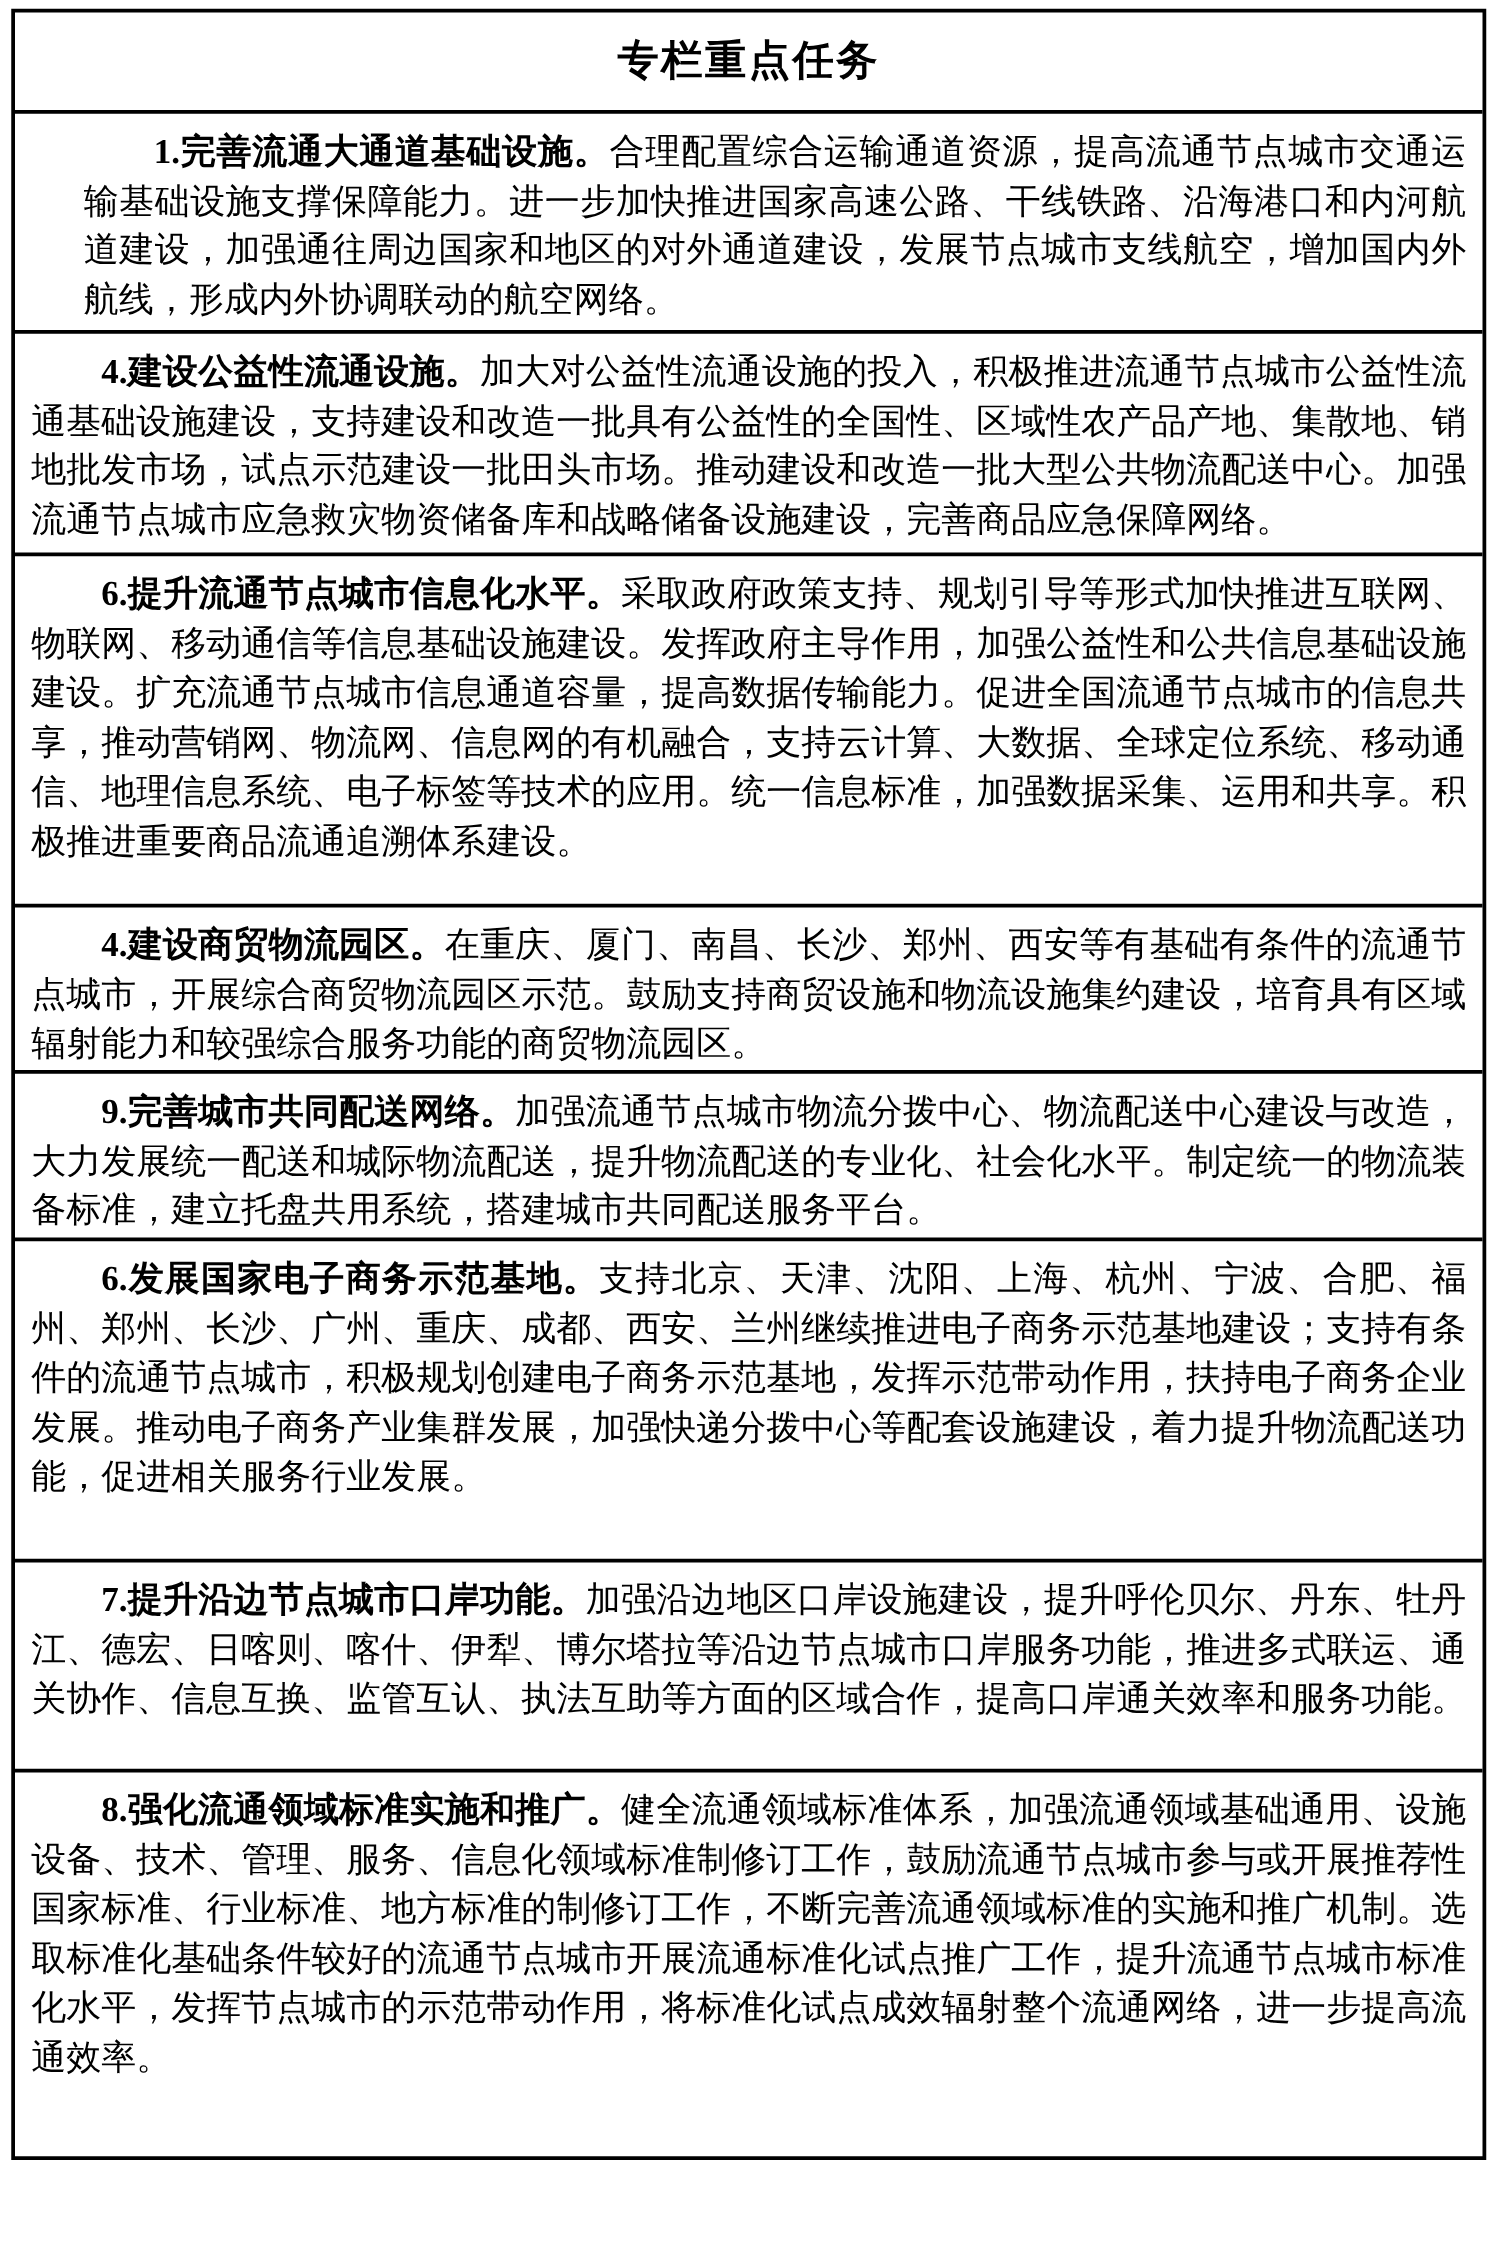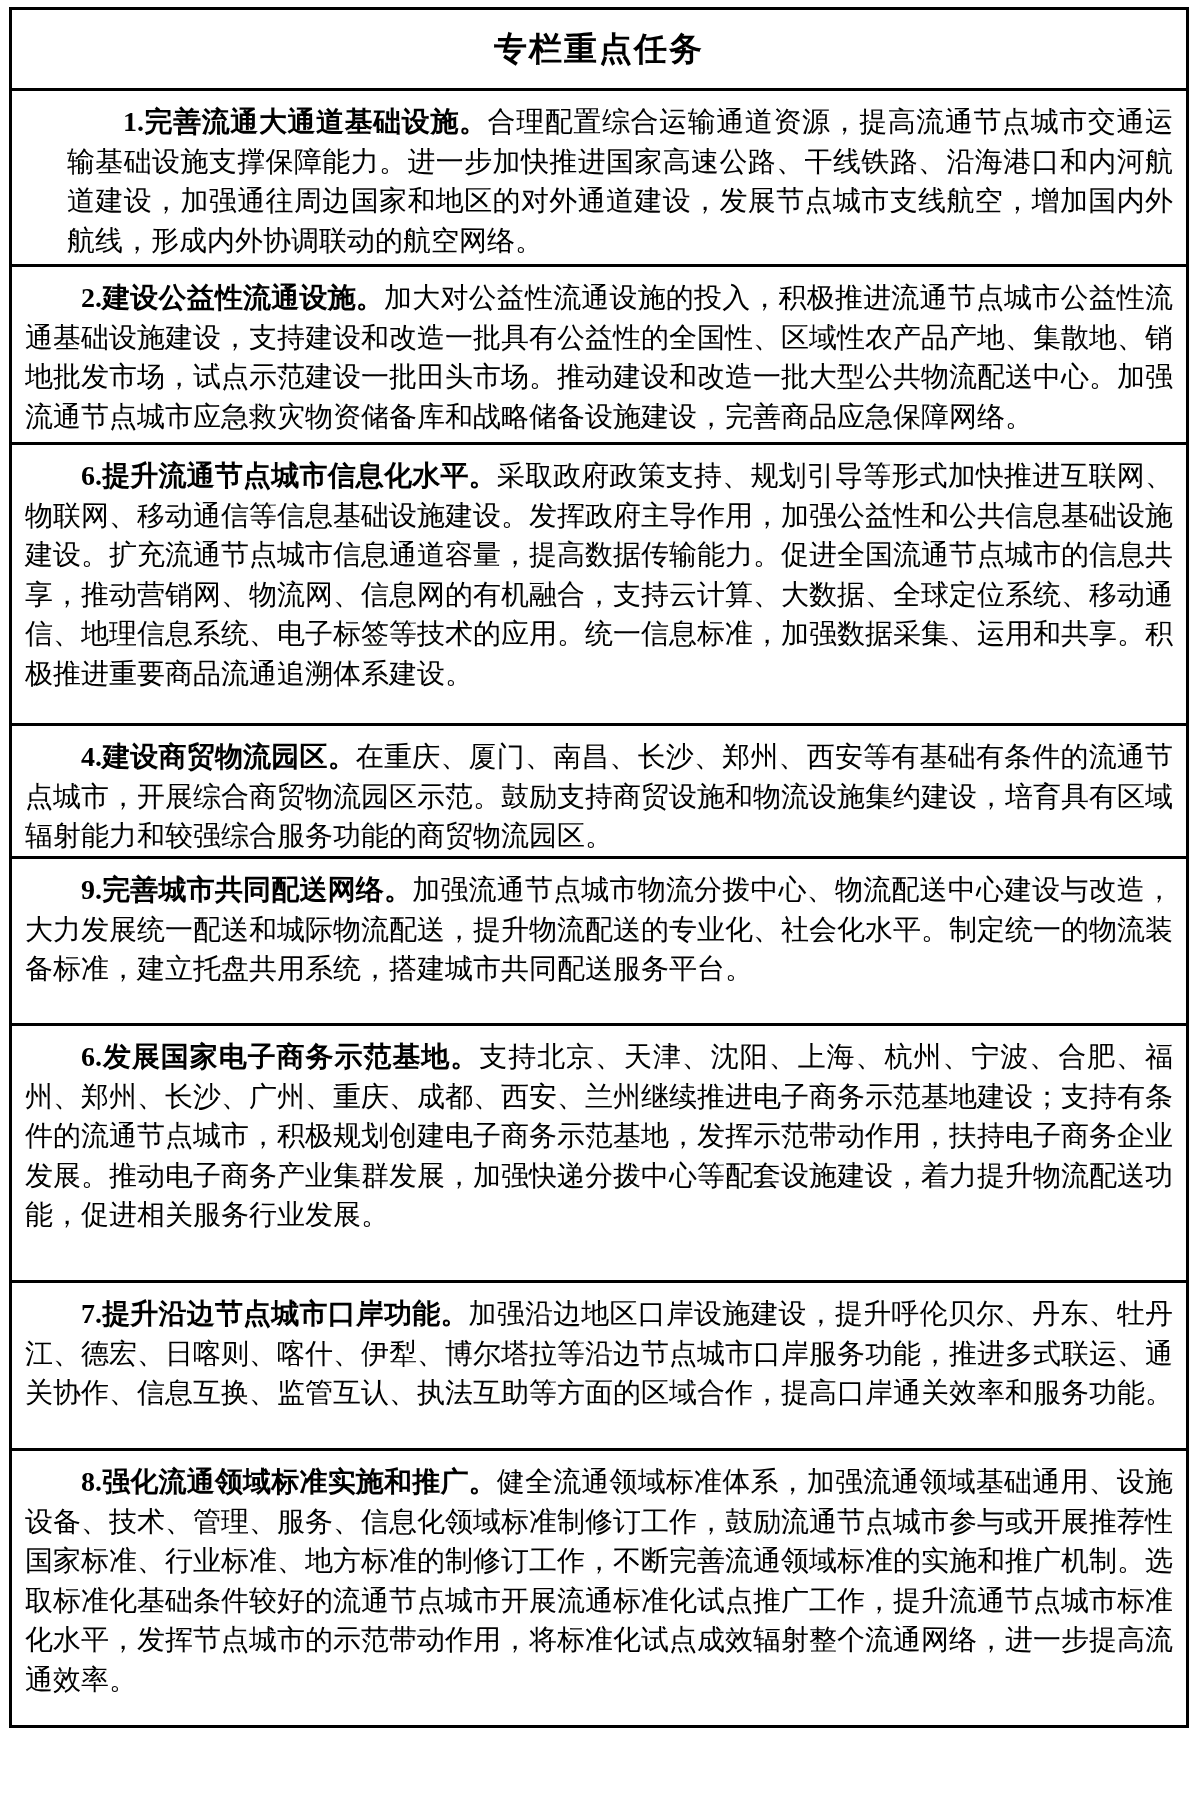--- a/index.html
+++ b/index.html
@@ -57,21 +57,21 @@
   }
   .para b {
     font-weight: bold;
   }
   
   .r1 { height: 176px; padding-left: 42px; }
   .r2 { height: 178px; }
   .r3 { height: 281px; }
   .r4 { height: 133px; }
   .r5 { height: 134px; }
-  .r6 { height: 236px; margin-top: 33px; }
+  .r6 { height: 236px; }
   .r7 { height: 168px; margin-top: 21px; }
   .r8 { height: 135px; }
   .r9 { height: 270px; }
 </style>
 </head>
 <body>
 
 <div class="page">
   <div class="doc">
 
@@ -80,21 +80,21 @@
     </div>
 
     <div class="row r1">
       <p class="para">
         <b>1.完善流通大通道基础设施。</b><span>合理配置综合运输通道资源，提高流通节点城市交通运输基础设施支撑保障能力。进一步加快推进国家高速公路、干线铁路、沿海港口和内河航道建设，加强通往周边国家和地区的对外通道建设，发展节点城市支线航空，增加国内外航线，形成内外协调联动的航空网络。</span>
       </p>
     </div>
 
     <div class="row r2">
       <p class="para">
-        <b>2.建设公益性流通设施。</b><span>加大对公益性流通设施的投入，积极推进流通节点城市公益性流通基础设施建设，支持建设和改造一批具有公益性的全国性、区域性农产品产地、集散地、销地批发市场，试点示范建设一批田头市场。推动建设和改造一批大型公共物流配送中心。加强流通节点城市应急救灾物资储备库和战略储备设施建设，完善商品应急保障网络。</span>
+        <b>4.建设公益性流通设施。</b><span>加大对公益性流通设施的投入，积极推进流通节点城市公益性流通基础设施建设，支持建设和改造一批具有公益性的全国性、区域性农产品产地、集散地、销地批发市场，试点示范建设一批田头市场。推动建设和改造一批大型公共物流配送中心。加强流通节点城市应急救灾物资储备库和战略储备设施建设，完善商品应急保障网络。</span>
       </p>
     </div>
 
     <div class="row r3">
       <p class="para">
         <b>6.提升流通节点城市信息化水平。</b><span>采取政府政策支持、规划引导等形式加快推进互联网、物联网、移动通信等信息基础设施建设。发挥政府主导作用，加强公益性和公共信息基础设施建设。扩充流通节点城市信息通道容量，提高数据传输能力。促进全国流通节点城市的信息共享，推动营销网、物流网、信息网的有机融合，支持云计算、大数据、全球定位系统、移动通信、地理信息系统、电子标签等技术的应用。统一信息标准，加强数据采集、运用和共享。积极推进重要商品流通追溯体系建设。</span>
       </p>
     </div>
 
     <div class="row r4">

